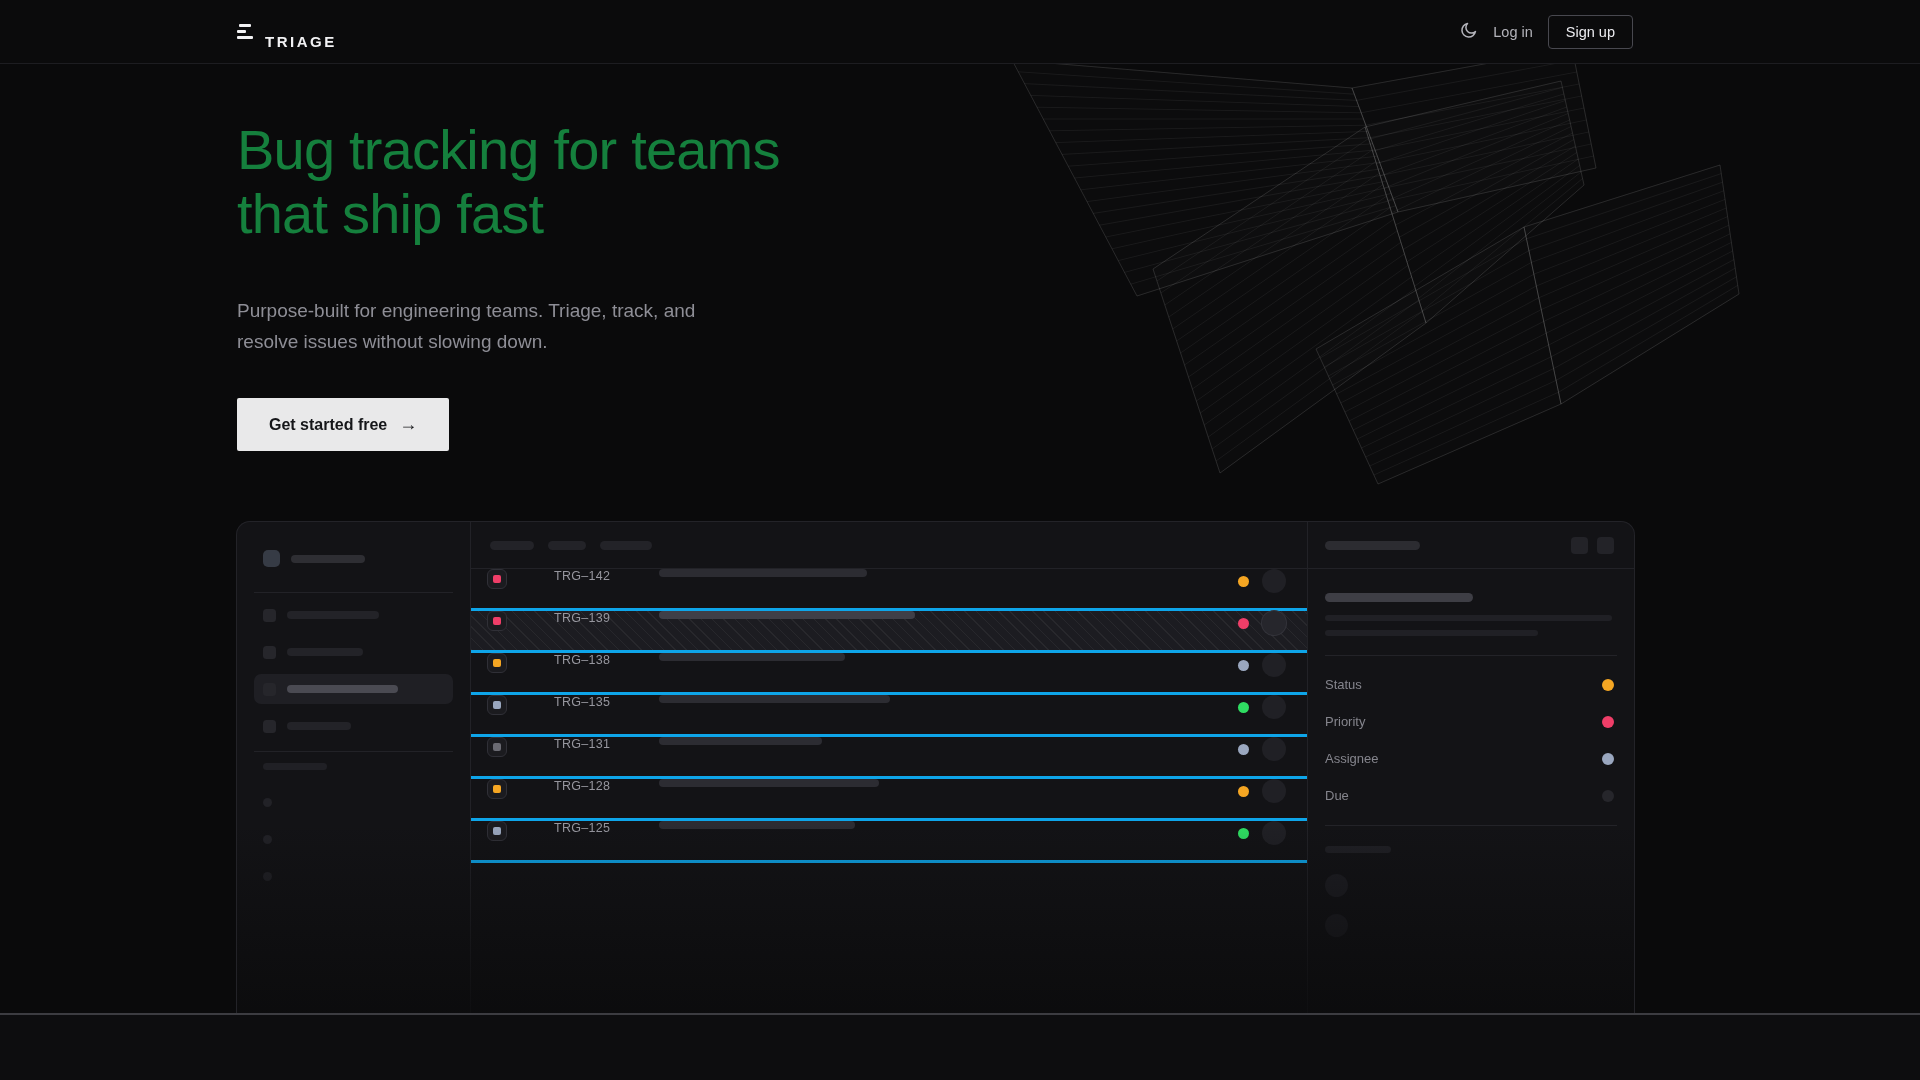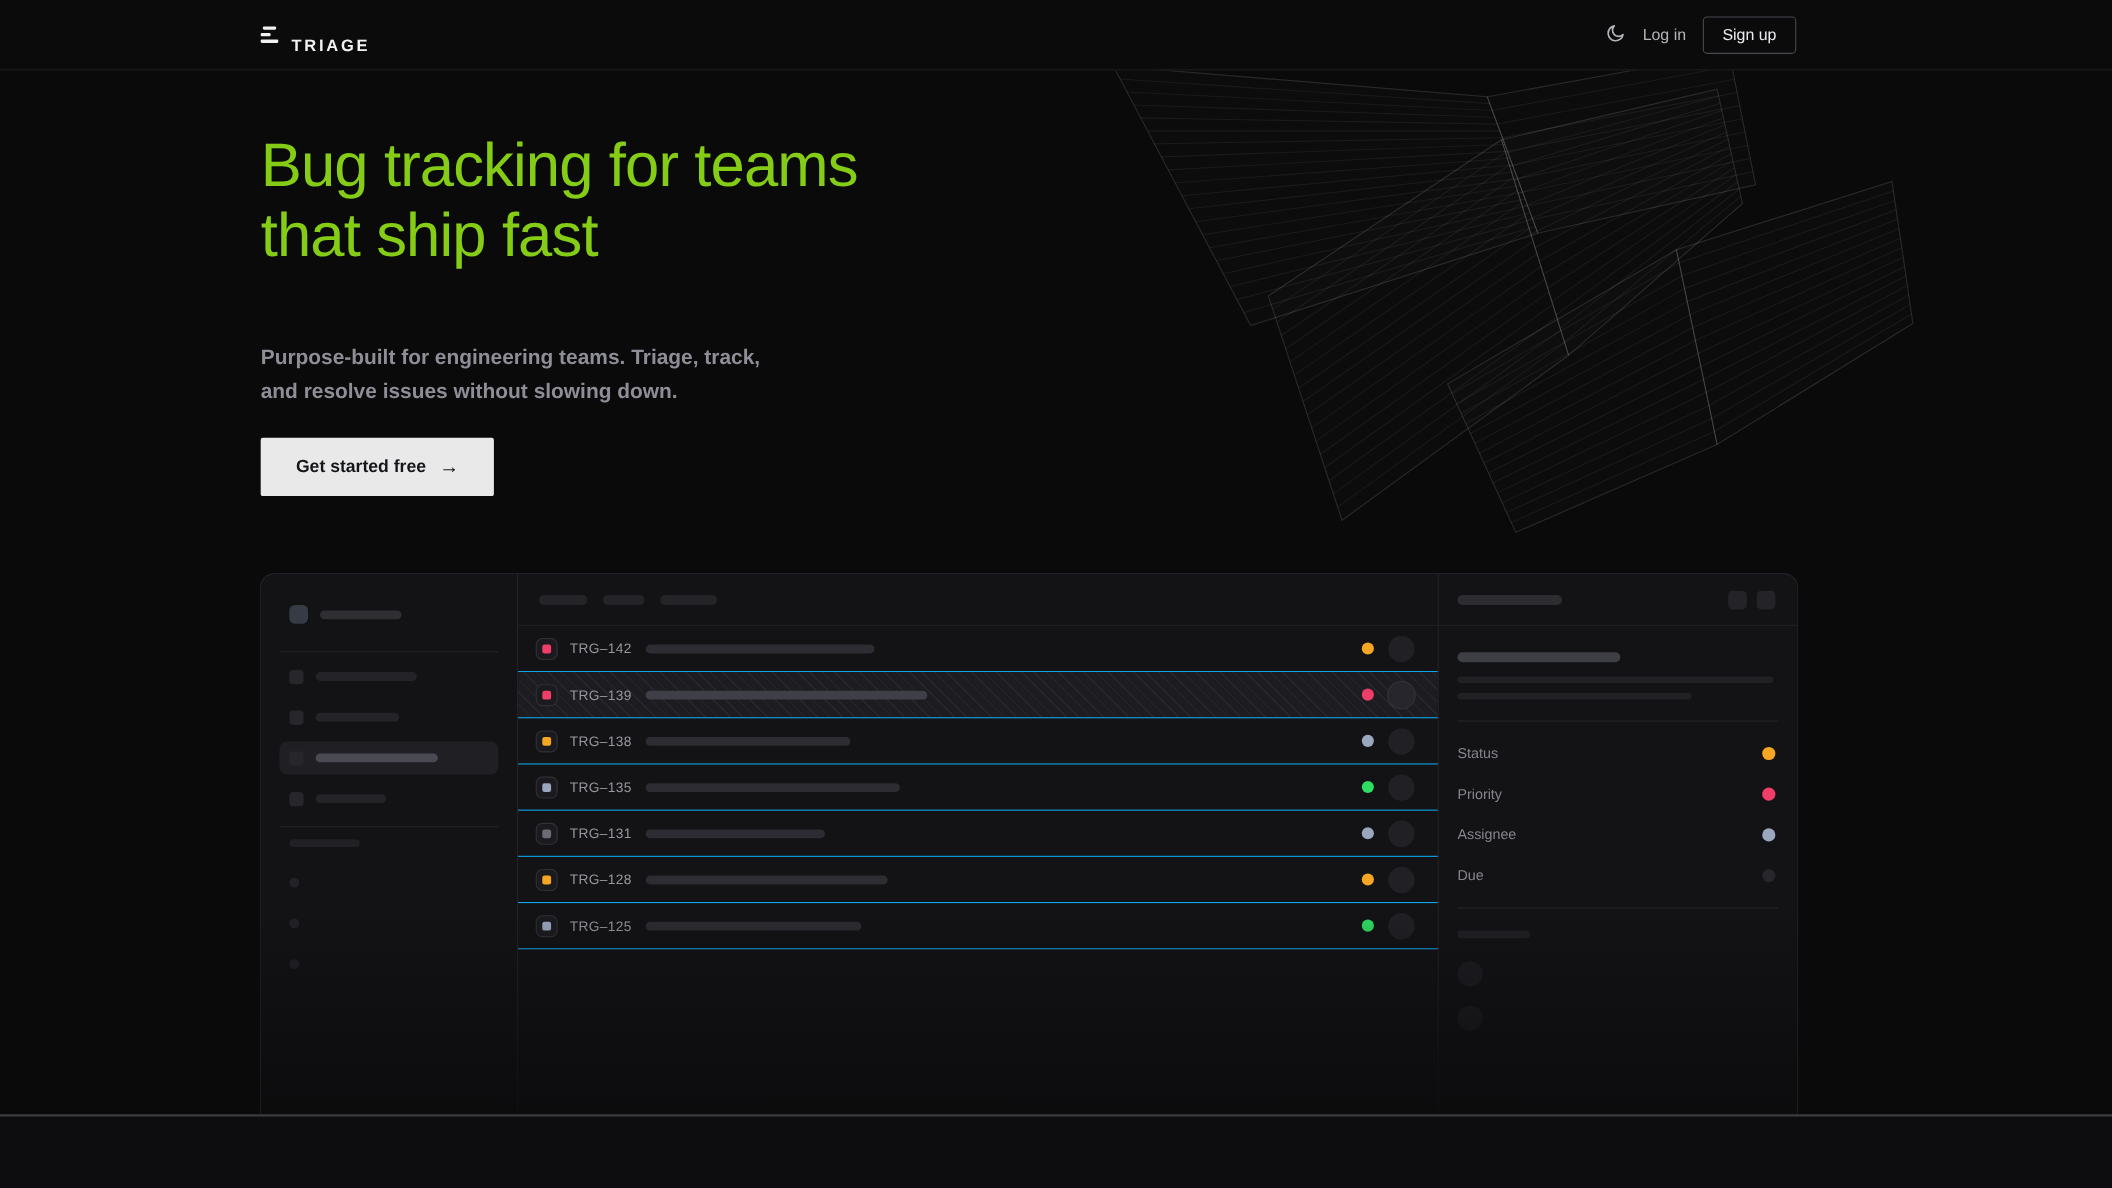--- a/index.html
+++ b/index.html
@@ -24,24 +24,24 @@
   .brand-name { color:#f2f2f4; font-size:15px; font-weight:700; letter-spacing:2.5px;margin-top:20px; }
   .nav-right { display:flex; align-items:center; gap:15px; }
   .theme-toggle { background:none; border:none; cursor:pointer; display:flex; align-items:center; }
   .login-link { color:#b3b3ba; font-size:14.5px; text-decoration:none; cursor:pointer; }
   .signup-btn { background:transparent; border:1px solid #48484f; border-radius:4px;
                 color:#ececf0; font-size:14.5px; font-family:inherit;
                 padding:8px 17px; cursor:pointer; }
 
   
   .hero { position:absolute; left:237px; top:118px; z-index:2; }
-  .hero-title { color:#84cc16; font-size:56px; line-height:64px; font-weight:500;
+  .hero-title { color:#15803d; font-size:56px; line-height:64px; font-weight:500;
                 letter-spacing:-0.8px; }
   .hero-sub { position:absolute; left:237px; top:295px; width:490px; z-index:2;
-              color:#8e8e96; font-size:19px; line-height:31px; font-weight:700;margin-top:15px; }
+              color:#8e8e96; font-size:19px; line-height:31px; font-weight:400; }
   .cta-btn { position:absolute; left:237px; top:398px; z-index:2; height:53px;
              background:#e9e9ea; color:#151619; border:none; border-radius:2px;
              font-family:inherit; font-size:16px; font-weight:700;
              display:flex; align-items:center; gap:12px; padding:0 32px; cursor:pointer; }
   .cta-arrow { font-size:18px; font-weight:400; }
 
   
   .mockup { position:absolute; left:236px; top:521px; width:1399px; height:492px; z-index:1;
             background:#131316; border:1px solid #232328; border-bottom:none;
             border-radius:14px 14px 0 0; display:flex; overflow:hidden; }
@@ -68,22 +68,22 @@
   .s-section-bar { width:64px; height:7px; border-radius:3.5px; background:#202025;
                    margin:11px 0 0 26px; }
   .s-dot { width:9px; height:9px; border-radius:50%; background:#222227; margin:28px 0 0 26px; }
   .s-dot:first-of-type { margin-top:19px; }
 
   
   .m-header { height:47px; border-bottom:1px solid #222227; display:flex; align-items:center;
               gap:14px; padding-left:19px; }
   .m-pill { height:9px; border-radius:4.5px; background:#232328; }
   .m-pill.p1 { width:44px; } .m-pill.p2 { width:38px; } .m-pill.p3 { width:52px; }
-  .issue-row { height:42px; border-bottom:1px solid #0ea5e9; display:flex; align-items:center;
-               padding:0 21px 0 16px; }
+  .issue-row { height:42px; border-bottom:3px solid #0ea5e9; display:flex; align-items:flex-start;
+               padding:0 21px 0 16px;gap:36px; }
   .issue-row.selected { background:#1c1c21;
     background-image:repeating-linear-gradient(45deg, rgba(255,255,255,0.05) 0 1px, transparent 1px 8px); }
   .issue-icon { width:20px; height:20px; border-radius:6px; background:#1b1b1f;
                 border:1px solid #303037; display:flex; align-items:center; justify-content:center; flex:none; }
   .issue-icon i { display:block; width:8px; height:8px; border-radius:2px; }
   .issue-id { width:60px; margin-left:11px; color:#96969e; font-size:12.5px; letter-spacing:0.3px; flex:none; }
   .issue-title-bar { height:8px; border-radius:4px; background:#2c2c32; margin-left:9px; flex:none; }
   .issue-row.selected .issue-title-bar { background:#3f3f47; }
   .row-right { margin-left:auto; display:flex; align-items:center; gap:13px; }
   .status-dot { width:11px; height:11px; border-radius:50%; }

